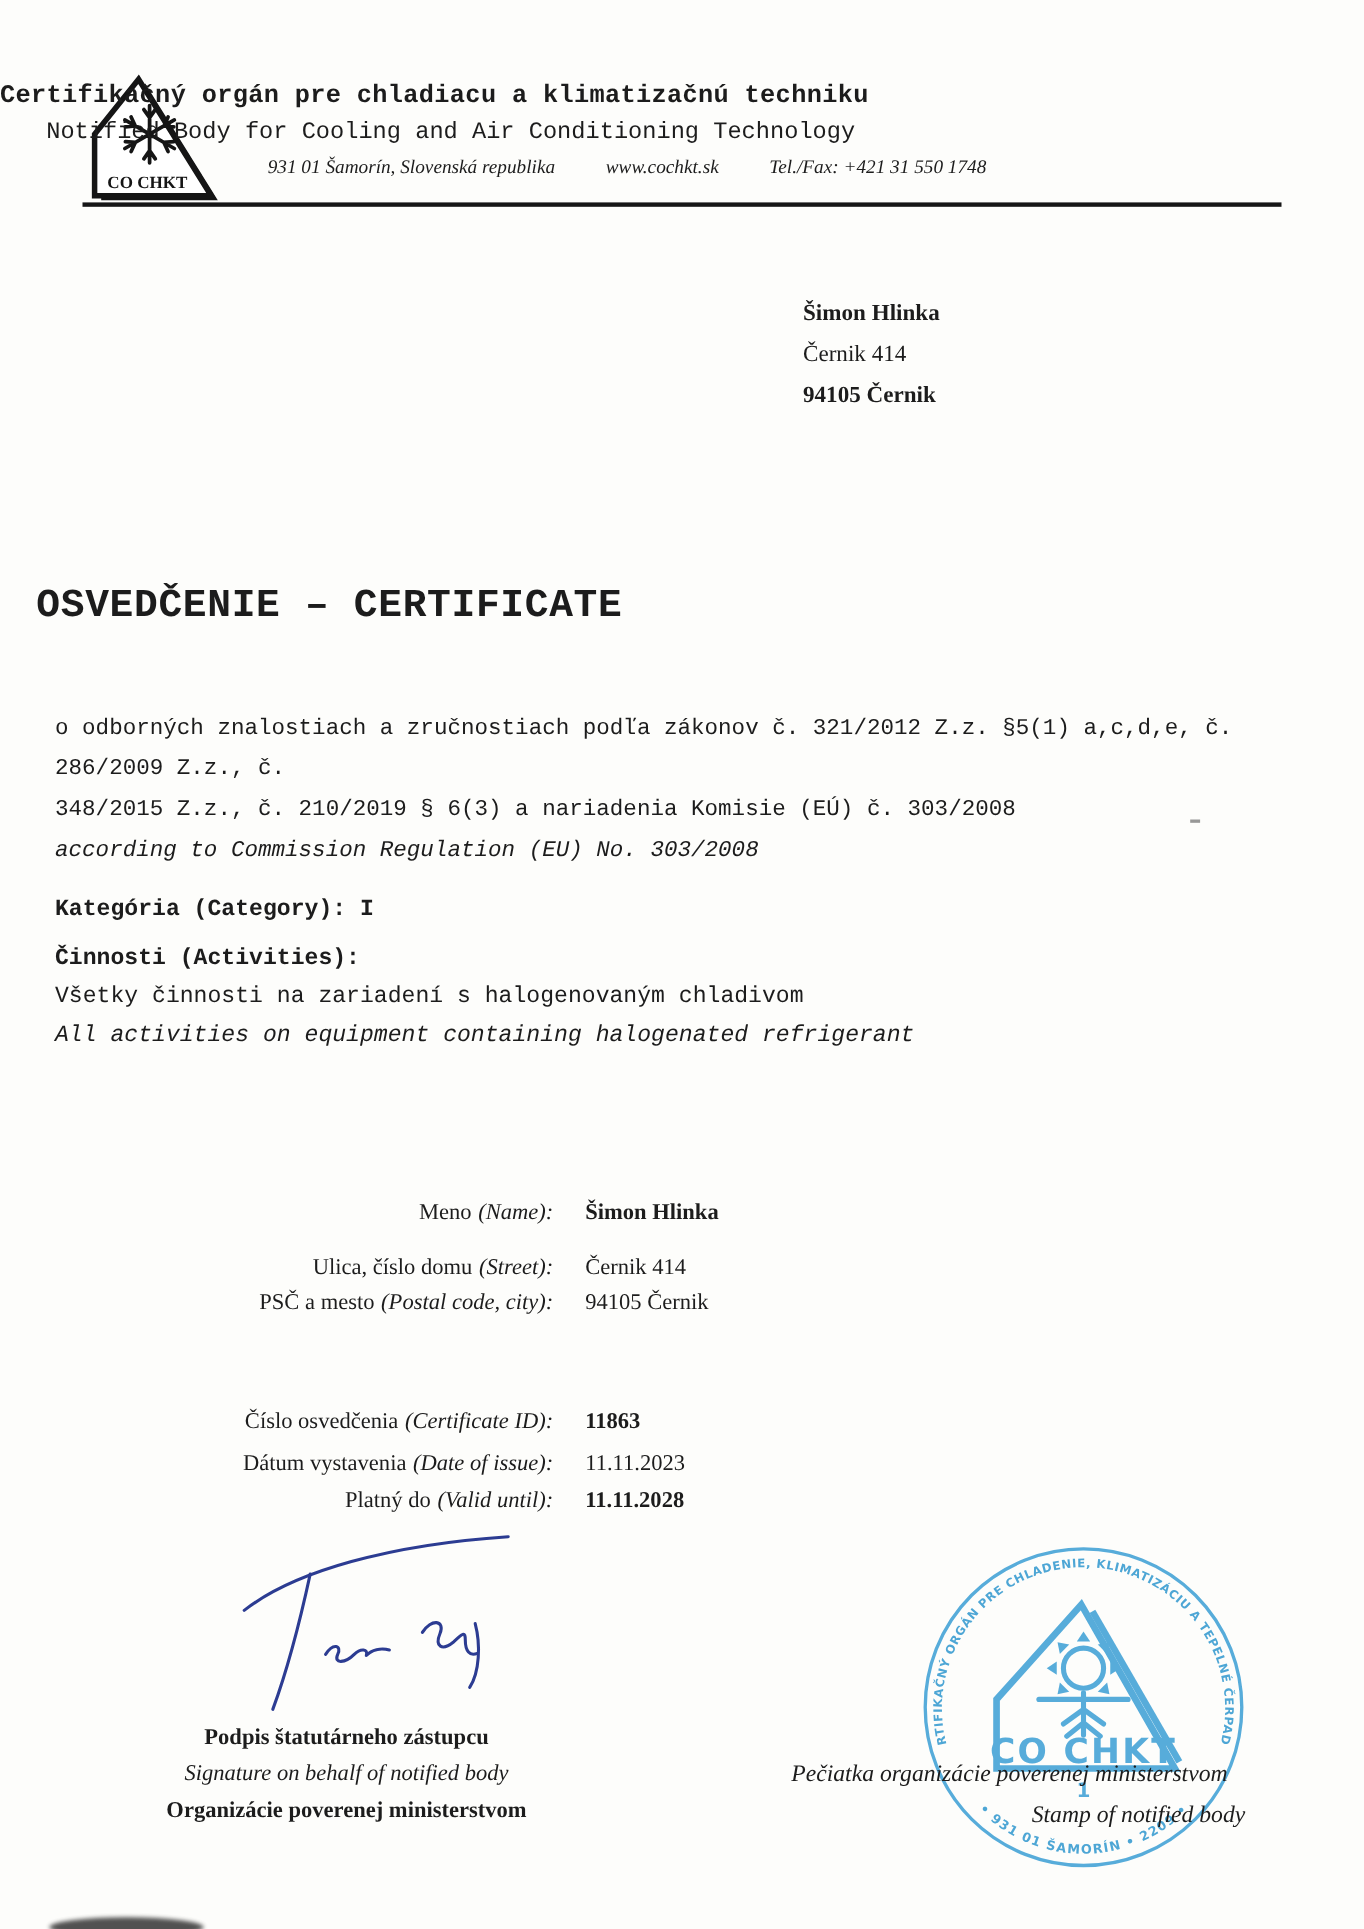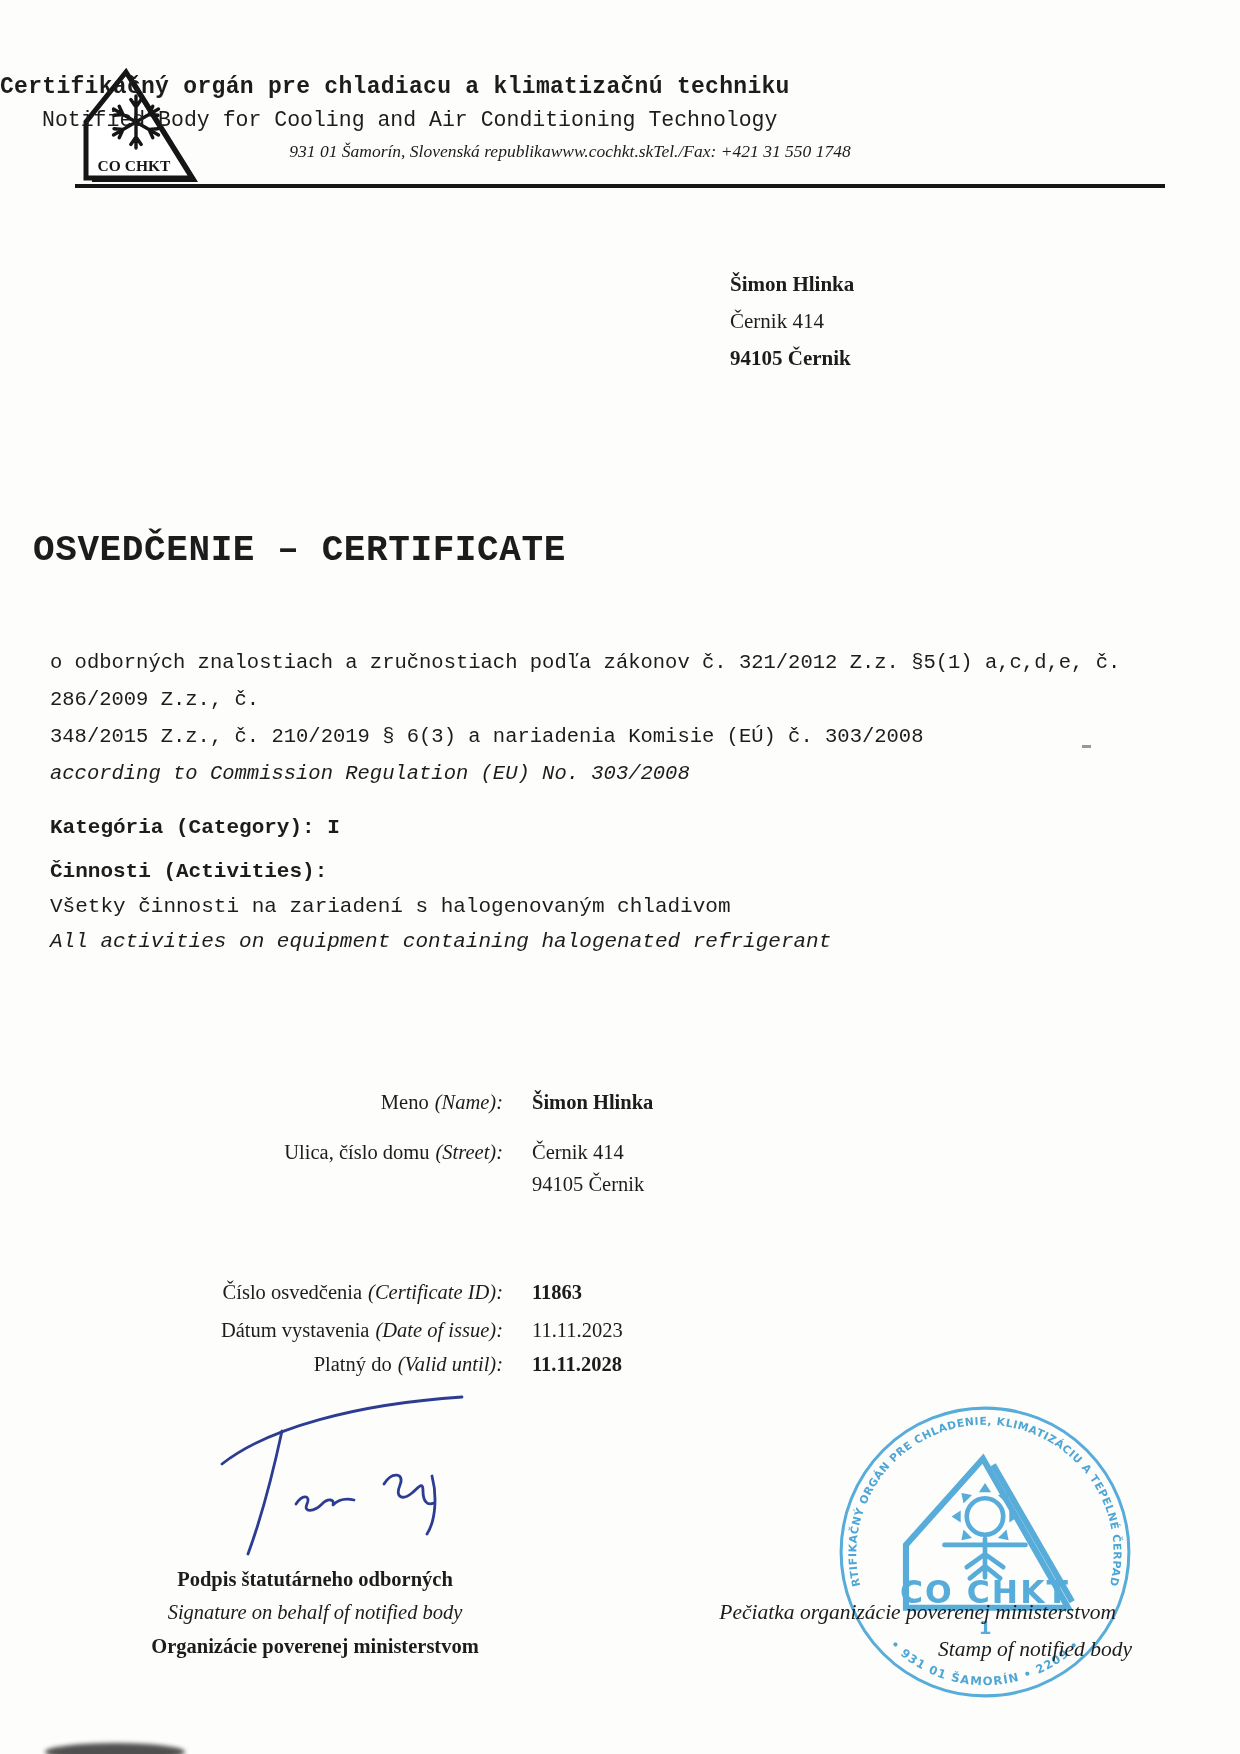--- a/index.html
+++ b/index.html
@@ -14,21 +14,21 @@
   }
   .abs{position:absolute;}
   .b{font-weight:bold;}
   .it{font-style:italic;}
   .ctr{text-align:left;font-family:Liberation Mono, monospace;}
 
   
   .hdr-org-sk{left:0;width:1140px;top:74px;font-size:23px;font-weight:bold;letter-spacing:.3px;}
   .hdr-org-en{left:0;width:1140px;top:108px;font-size:21.5px;padding-left:42px;}
   .hdr-line3{left:0;width:1140px;top:141px;font-size:17.5px;font-style:italic;
-             display:flex;justify-content:center;}
+             display:flex;justify-content:center;gap:46px;}
   .hdr-rule{left:75px;top:184px;width:1090px;height:4px;background:#161616;}
 
   
   .recipient{left:730px;top:266px;font-size:21px;line-height:37px;}
 
   
   .doc-title{left:0;width:1132px;top:530px;font-size:36px;font-weight:bold;letter-spacing:.6px;padding-left:33px;}
 
   
   .legal{left:50px;width:1140px;top:644px;font-size:20.5px;line-height:37px;}
@@ -101,20 +101,21 @@
 
   <div class="frow" style="top:1091px">
     <span class="flabel"><span>Meno</span><span class="paren">(Name):</span></span>
     <span class="fvalue b">Šimon Hlinka</span>
   </div>
   <div class="frow" style="top:1141px">
     <span class="flabel"><span>Ulica, číslo domu</span><span class="paren">(Street):</span></span>
     <span class="fvalue">Černik 414</span>
   </div>
   <div class="frow" style="top:1173px">
+    <span class="flabel"><span>PSČ a mesto</span><span class="paren">(Postal code, city):</span></span>
     <span class="fvalue">94105 Černik</span>
   </div>
   <div class="frow" style="top:1281px">
     <span class="flabel"><span>Číslo osvedčenia</span><span class="paren">(Certificate ID):</span></span>
     <span class="fvalue b">11863</span>
   </div>
   <div class="frow" style="top:1319px">
     <span class="flabel"><span>Dátum vystavenia</span><span class="paren">(Date of issue):</span></span>
     <span class="fvalue">11.11.2023</span>
   </div>
@@ -126,21 +127,21 @@
   <svg class="abs sig-svg" width="270" height="180" viewBox="0 0 270 180">
     <g fill="none" stroke="#2c3c92" stroke-width="2.8" stroke-linecap="round" stroke-linejoin="round">
       <path d="M 14,80 C 60,44 148,20 254,13"></path>
       <path d="M 74,47 C 66,84 54,132 40,170"></path>
       <path d="M 88,120 c 7,-11 15,-8 11,0 c -4,9 7,8 15,0 c 6,-6 13,-5 11,1 c 5,-5 13,-7 21,-5"></path>
       <path d="M 176,100 c 8,-13 21,-11 16,1 c -5,12 2,16 12,8 c 7,-6 11,-12 11,-2 c 0,10 4,15 11,12"></path>
       <path d="M 224,92 c 5,19 4,44 -5,58"></path>
     </g>
   </svg>
 
-  <div class="abs sig-labels b" style="top:1568px;">Podpis štatutárneho odborných</div>
+  <div class="abs sig-labels b" style="top:1568px;">Podpis štatutárneho zástupcu</div>
   <div class="abs sig-labels b" style="top:1635px;">Organizácie poverenej ministerstvom</div>
   <div class="abs sig-labels it" style="top:1601px;">Signature on behalf of notified body</div>
 
   <svg class="abs stamp-svg" width="304" height="304" viewBox="0 0 300 300">
     <defs>
       <path id="arcT" d="M 27,183 A 127 127 0 1 1 273,183"></path>
       <path id="arcB" d="M 30,203 A 131 131 0 0 0 270,203"></path>
     </defs>
     <g stroke="#4aa6d8" fill="none">
       <circle cx="150" cy="150" r="142" stroke-width="3"></circle>

